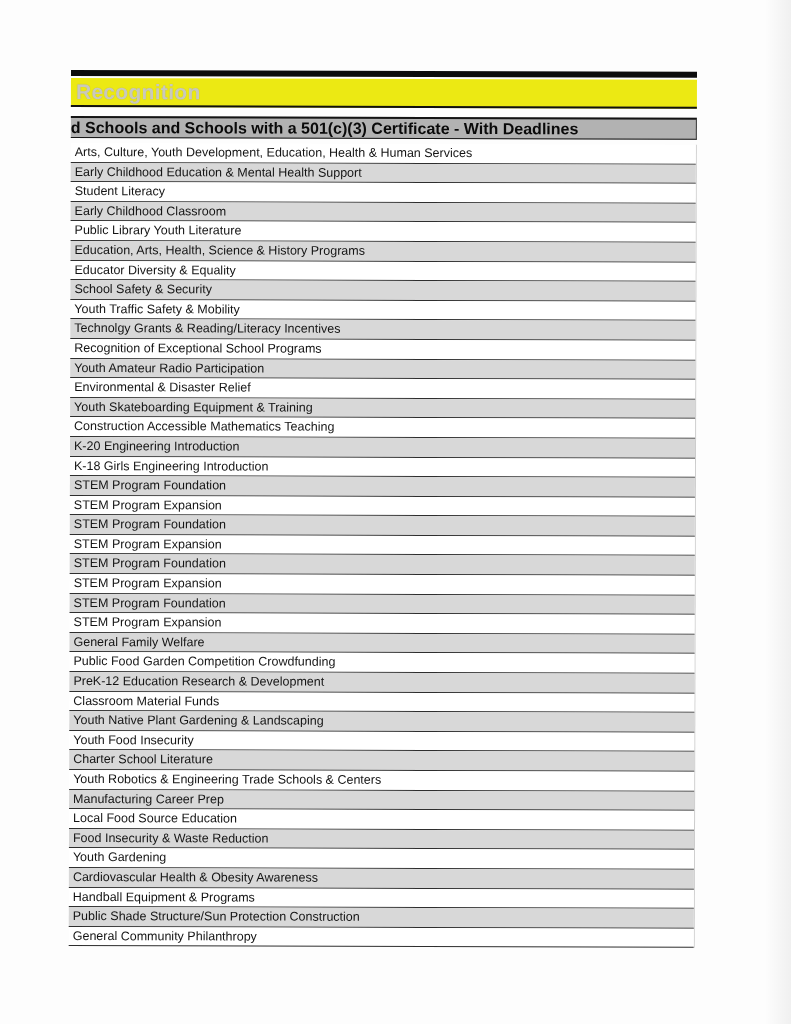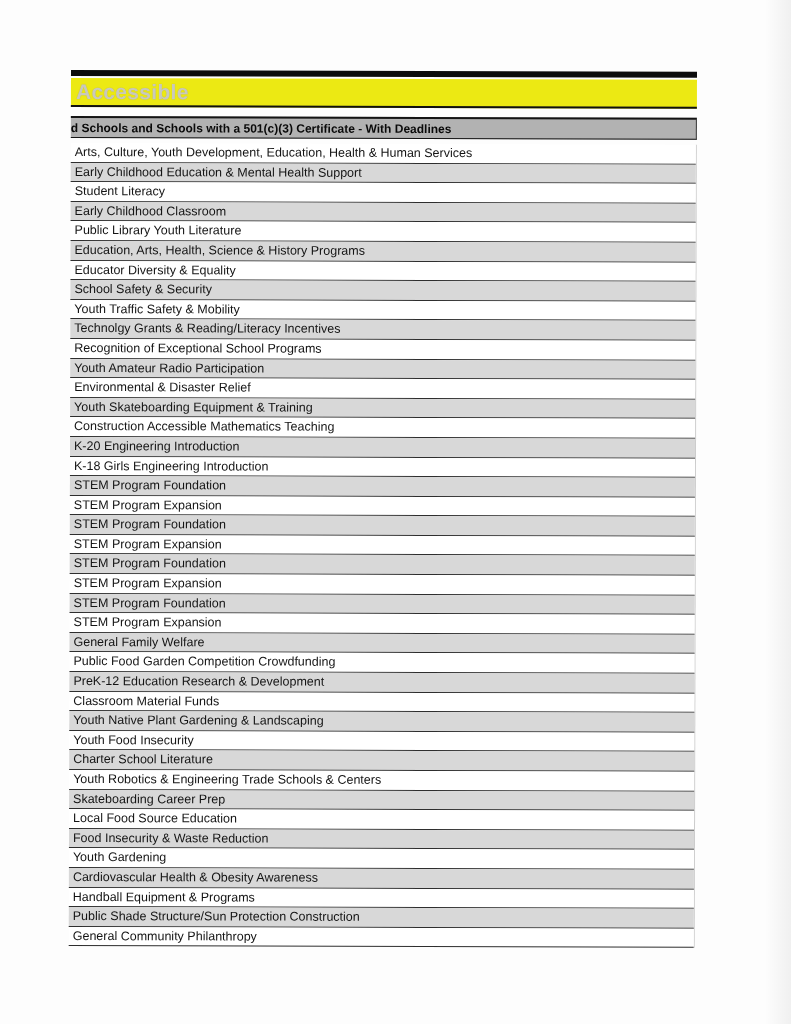--- a/index.html
+++ b/index.html
@@ -56,21 +56,21 @@
   .band-gray{
     height:22px;
     background:var(--subheader-bg);
     border-top:2px solid #141414;
     border-bottom:1px solid #141414;
     border-right:1px solid #3a3a3a;
     display:flex;align-items:center;
     overflow:hidden;
   }
   .band-gray .subtitle{
-    font-size:12px;
+    font-size:16px;
     font-weight:bold;
     color:#0a0a0a;
     white-space:nowrap;
     text-indent:-2px;
     padding-left:2px;
   }
   .rows{
     margin-top:5px;
     border-right:1px solid rgba(60,60,60,0.25);
   }
@@ -91,21 +91,21 @@
 </style>
 </head>
 <body>
 
 <div class="page">
   <div class="scan-table">
 
     <div class="bar-top"></div>
 
     <div class="band-yellow">
-      <span class="title">Accessible</span>
+      <span class="title">Recognition</span>
     </div>
 
     <div class="gap"></div>
 
     <div class="band-gray">
       <span class="subtitle">d Schools and Schools with a 501(c)(3) Certificate - With Deadlines</span>
     </div>
 
     <div class="rows" id="rows-container">
         <div class="row"><span>Arts, Culture, Youth Development, Education, Health &amp; Human Services</span></div>
@@ -134,21 +134,21 @@
         <div class="row shade"><span>STEM Program Foundation</span></div>
         <div class="row"><span>STEM Program Expansion</span></div>
         <div class="row shade"><span>General Family Welfare</span></div>
         <div class="row"><span>Public Food Garden Competition Crowdfunding</span></div>
         <div class="row shade"><span>PreK-12 Education Research &amp; Development</span></div>
         <div class="row"><span>Classroom Material Funds</span></div>
         <div class="row shade"><span>Youth Native Plant Gardening &amp; Landscaping</span></div>
         <div class="row"><span>Youth Food Insecurity</span></div>
         <div class="row shade"><span>Charter School Literature</span></div>
         <div class="row"><span>Youth Robotics &amp; Engineering Trade Schools &amp; Centers</span></div>
-        <div class="row shade"><span>Skateboarding Career Prep</span></div>
+        <div class="row shade"><span>Manufacturing Career Prep</span></div>
         <div class="row"><span>Local Food Source Education</span></div>
         <div class="row shade"><span>Food Insecurity &amp; Waste Reduction</span></div>
         <div class="row"><span>Youth Gardening</span></div>
         <div class="row shade"><span>Cardiovascular Health &amp; Obesity Awareness</span></div>
         <div class="row"><span>Handball Equipment &amp; Programs</span></div>
         <div class="row shade"><span>Public Shade Structure/Sun Protection Construction</span></div>
         <div class="row"><span>General Community Philanthropy</span></div>
       </div>
 
   </div>

